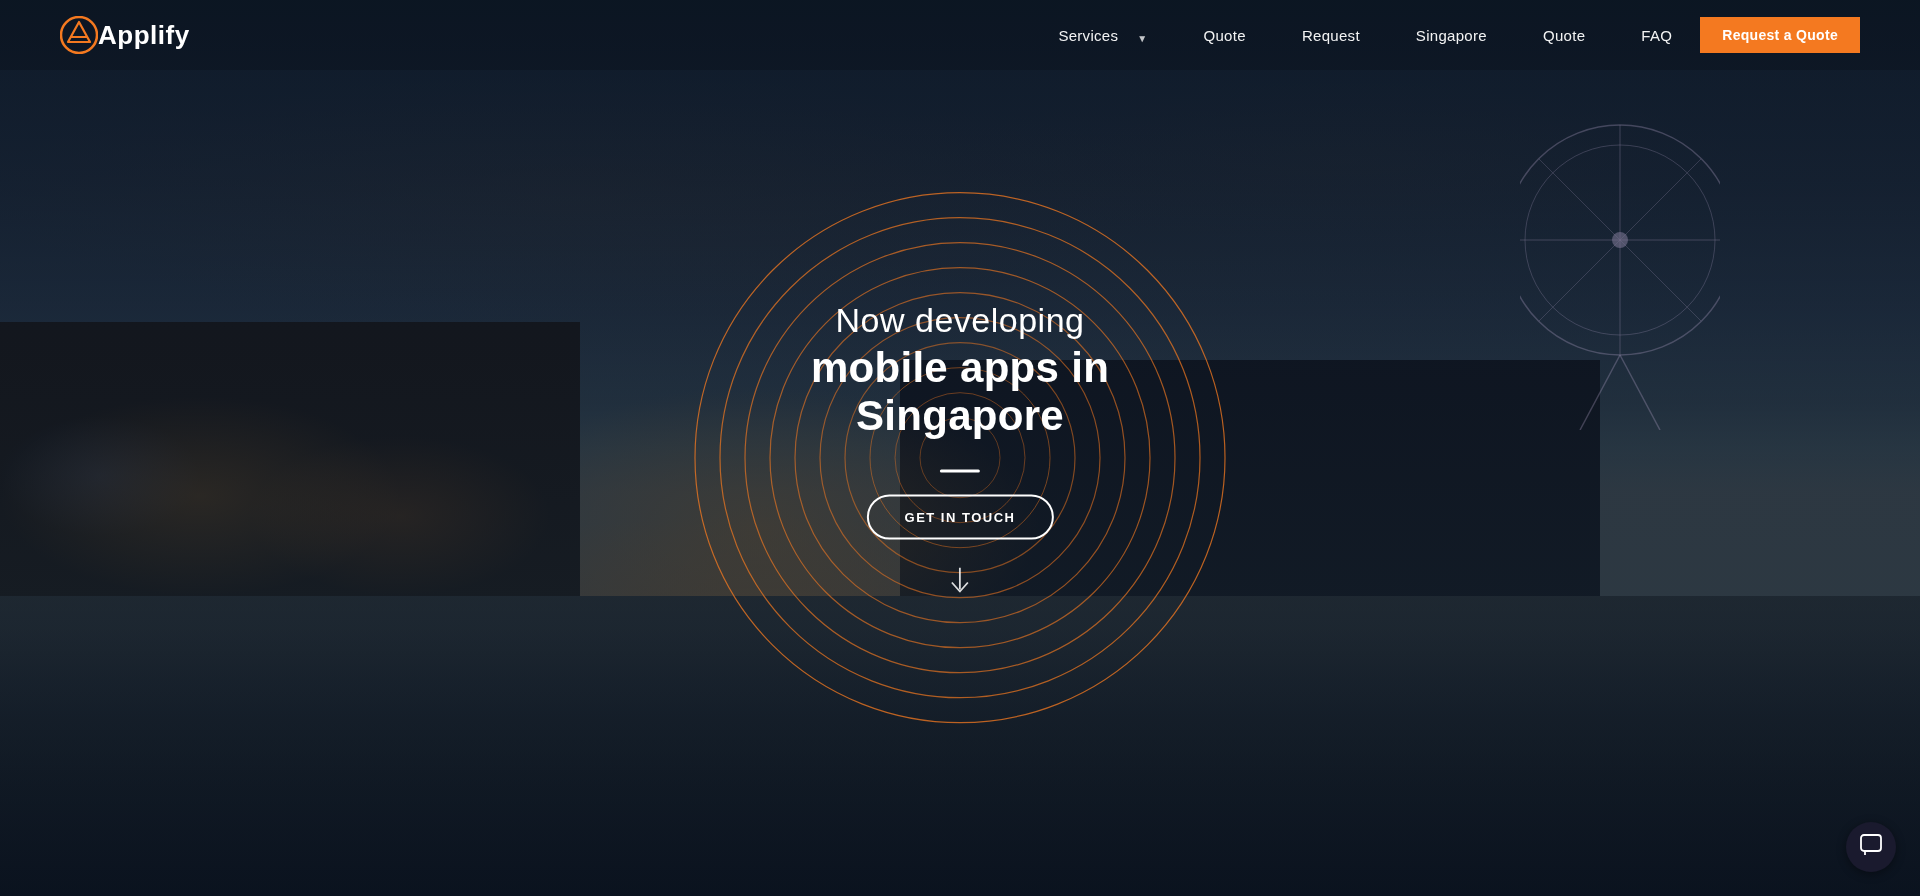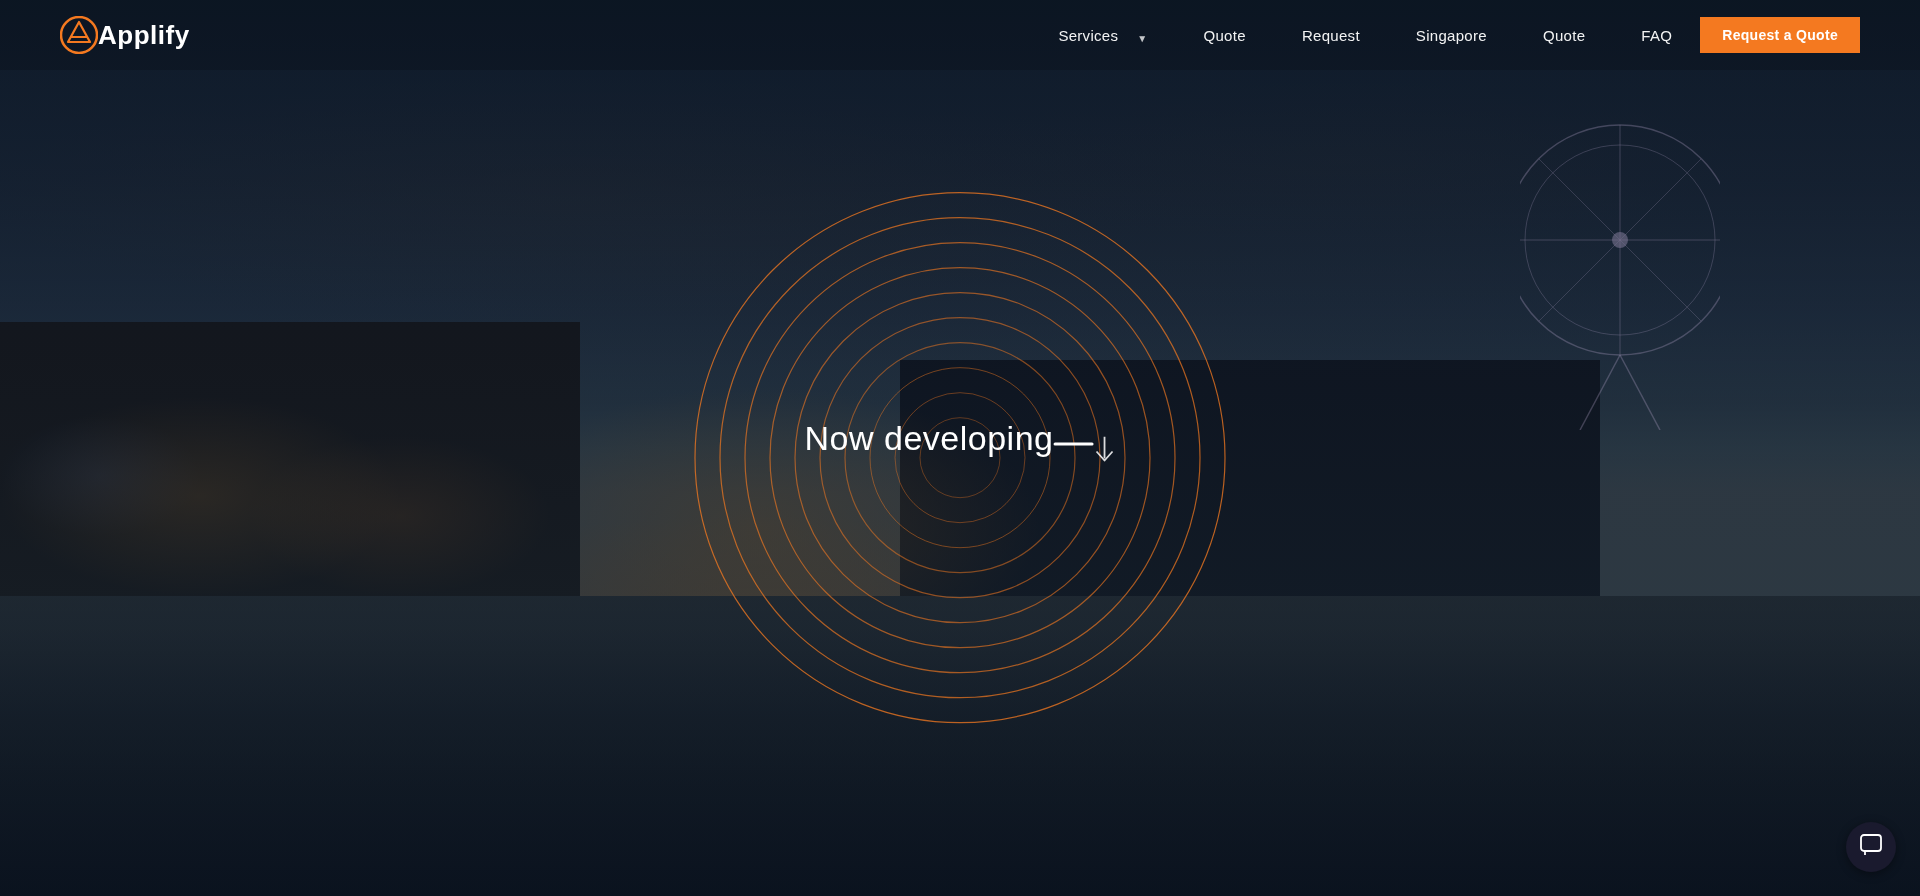--- a/index.html
+++ b/index.html
@@ -207,21 +207,21 @@
 
     
     .hero-content {
       position: absolute;
       top: 50%;
       left: 50%;
       transform: translate(-50%, -50%);
       text-align: center;
       z-index: 50;
       display: flex;
-      flex-direction: row;
+      flex-direction: column;
       align-items: center;
     }
 
     .hero-title {
       color: #ffffff;
       margin-bottom: 16px;
     }
 
     .hero-title .line1 {
       font-size: 34px;
@@ -413,24 +413,29 @@
       <a href="#">FAQ</a>
     </li>
   </ul>
 
   <button class="cta-button">Request a Quote</button>
 </nav>
 
 <div class="hero-content">
   <h1 class="hero-title">
     <span class="line1">Now developing</span>
+    <span class="line2">
+      <span>mobile apps in</span><br>
+      <span>Singapore</span>
+    </span>
   </h1>
 
   <div class="hero-divider"></div>
 
+  <button class="get-in-touch-btn">GET IN TOUCH</button>
 
   <div class="scroll-arrow">
 
     <svg width="22" height="28" viewBox="0 0 22 28" fill="none" xmlns="http://www.w3.org/2000/svg">
       <line x1="11" y1="0" x2="11" y2="22" stroke="white" stroke-width="1.8"></line>
       <polyline points="3,15 11,24 19,15" fill="none" stroke="white" stroke-width="1.8" stroke-linejoin="round"></polyline>
     </svg>
   </div>
 </div>
 

